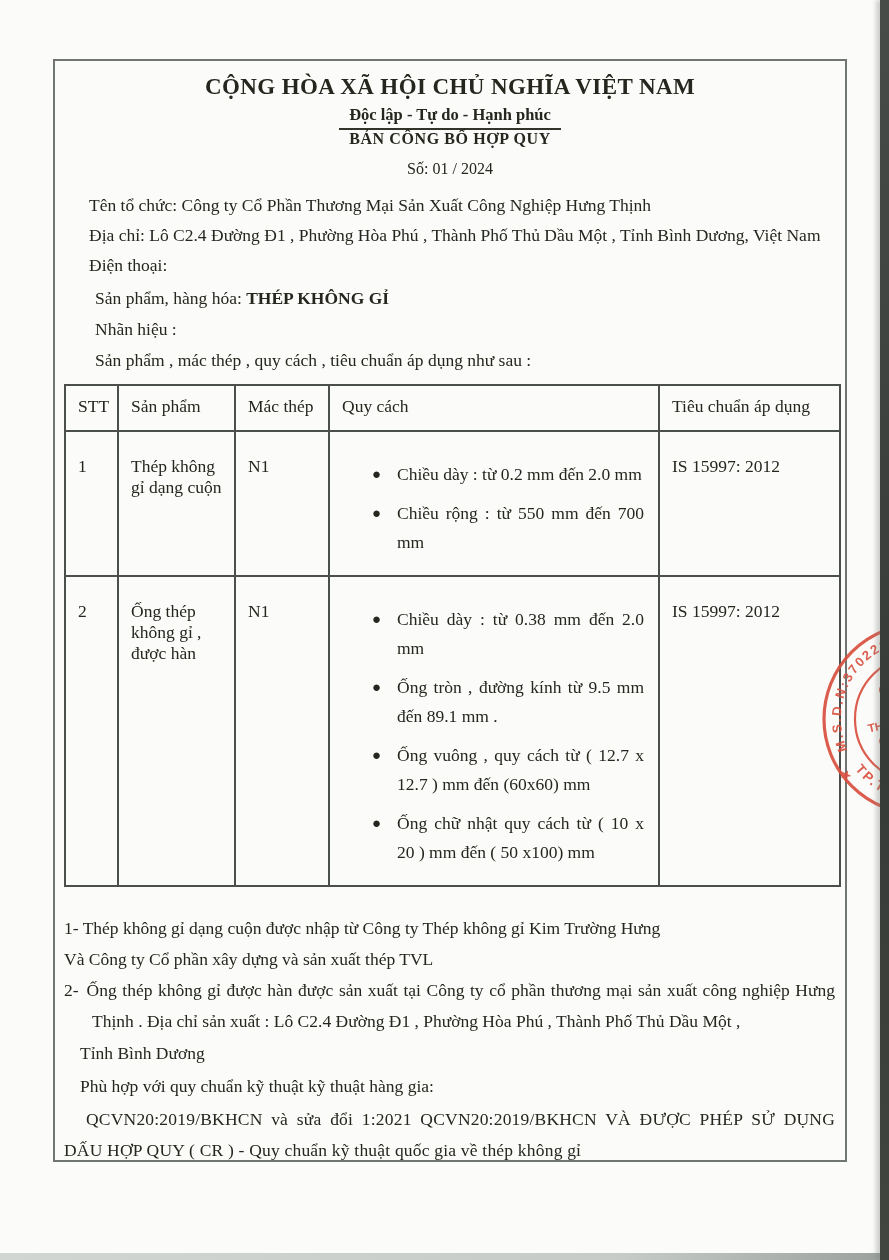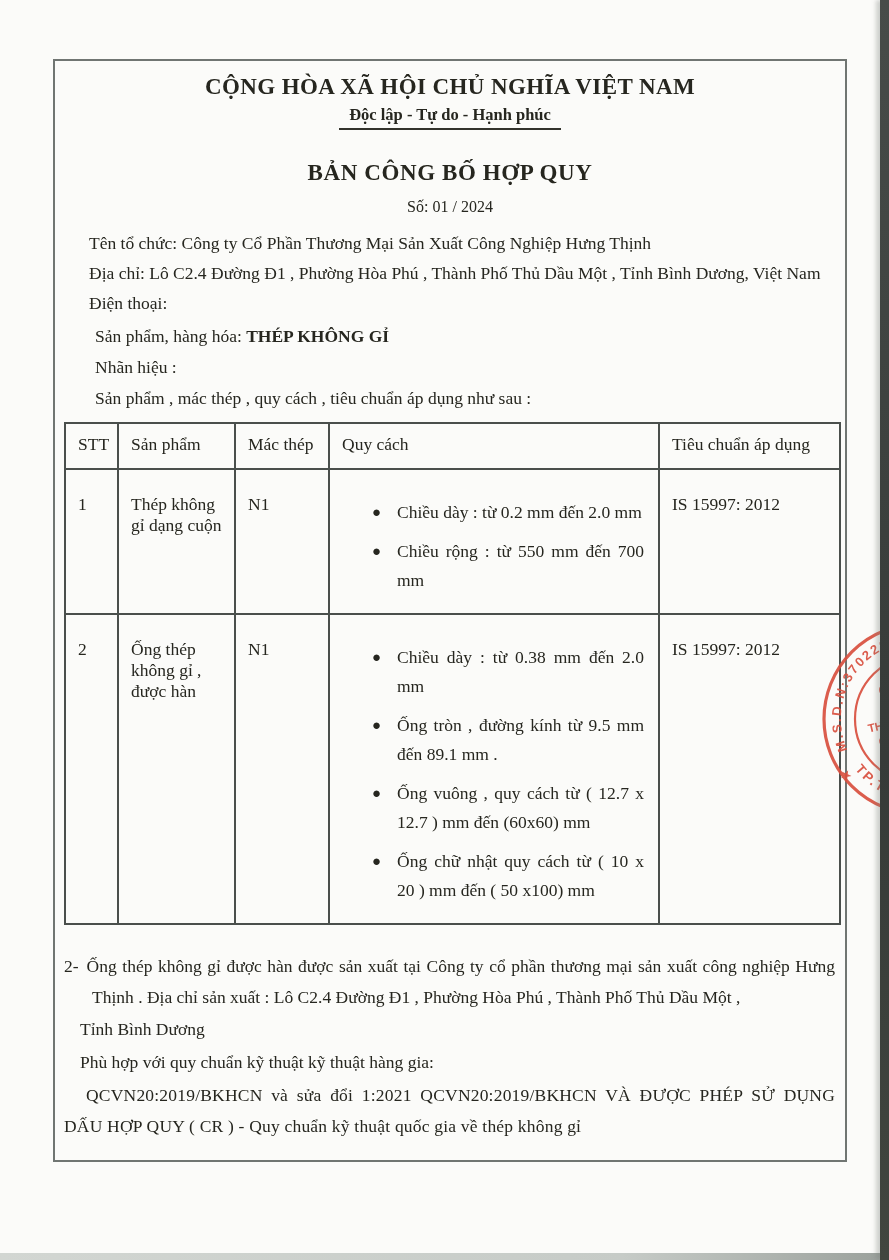--- a/index.html
+++ b/index.html
@@ -21,21 +21,21 @@
   }
   
   .page{
     position:absolute;left:53px;top:59px;width:790px;height:1099px;
     border:2px solid #707572;background:transparent;z-index:2;
   }
   .center{text-align:center;}
   .nat-title{margin-top:13px;font-size:23px;font-weight:bold;letter-spacing:.4px;}
   .motto{margin-top:5px;font-size:16.5px;font-weight:bold;}
   .motto .u{display:inline-block;border-bottom:2px solid #33332c;padding:0 10px 3px 10px;}
-  .doc-title{margin-top:30px;font-size:23px;font-weight:bold;letter-spacing:.6px;}
+  .doc-title{font-size:16px;font-weight:bold;letter-spacing:.6px;}
   .doc-num{margin-top:12px;font-size:16px;}
   .body-text{font-size:17.5px;line-height:30px;}
   .org-block{margin:12px 14px 0 34px;}
   .product-block{margin:3px 14px 0 40px;line-height:31px;}
   .bold{font-weight:bold;}
   
   table.spec-table{
     border-collapse:collapse;table-layout:fixed;
     margin:8px 0 0 9px;width:775px;font-size:17.5px;
   }
@@ -153,20 +153,24 @@
                 <span class="spec-text">Ống chữ nhật quy cách từ ( 10 x 20 ) mm đến ( 50 x100) mm</span>
               </div>
         </div>
       </td>
       <td class="td-tc">IS 15997: 2012</td>
     </tr>
   </tbody>
     </table>
 
   <div class="notes body-text">
+    <p class="note note-1" style="margin:0;">
+      <span>1- Thép không gỉ dạng cuộn được nhập từ Công ty Thép không gỉ Kim Trường Hưng</span><br>
+      <span>Và Công ty Cổ phần xây dựng và sản xuất thép TVL</span>
+    </p>
     <p class="note note-2" style="margin:0;">
       <span class="marker">2-</span><span>Ống thép không gỉ được hàn được sản xuất tại Công ty cổ phần thương mại sản xuất công nghiệp Hưng Thịnh . Địa chỉ sản xuất : Lô C2.4 Đường Đ1 , Phường Hòa Phú , Thành Phố Thủ Dầu Một ,</span>
     </p>
     <div class="note province">Tỉnh Bình Dương</div>
     <div class="note conformity">Phù hợp với quy chuẩn kỹ thuật kỹ thuật hàng gia:</div>
     <p class="note regulation">QCVN20:2019/BKHCN  và  sửa  đổi  1:2021  QCVN20:2019/BKHCN  VÀ  ĐƯỢC PHÉP SỬ DỤNG DẤU HỢP QUY ( CR ) -  Quy chuẩn kỹ thuật quốc gia về thép không gỉ</p>
   </div>
 
 </div>
 

